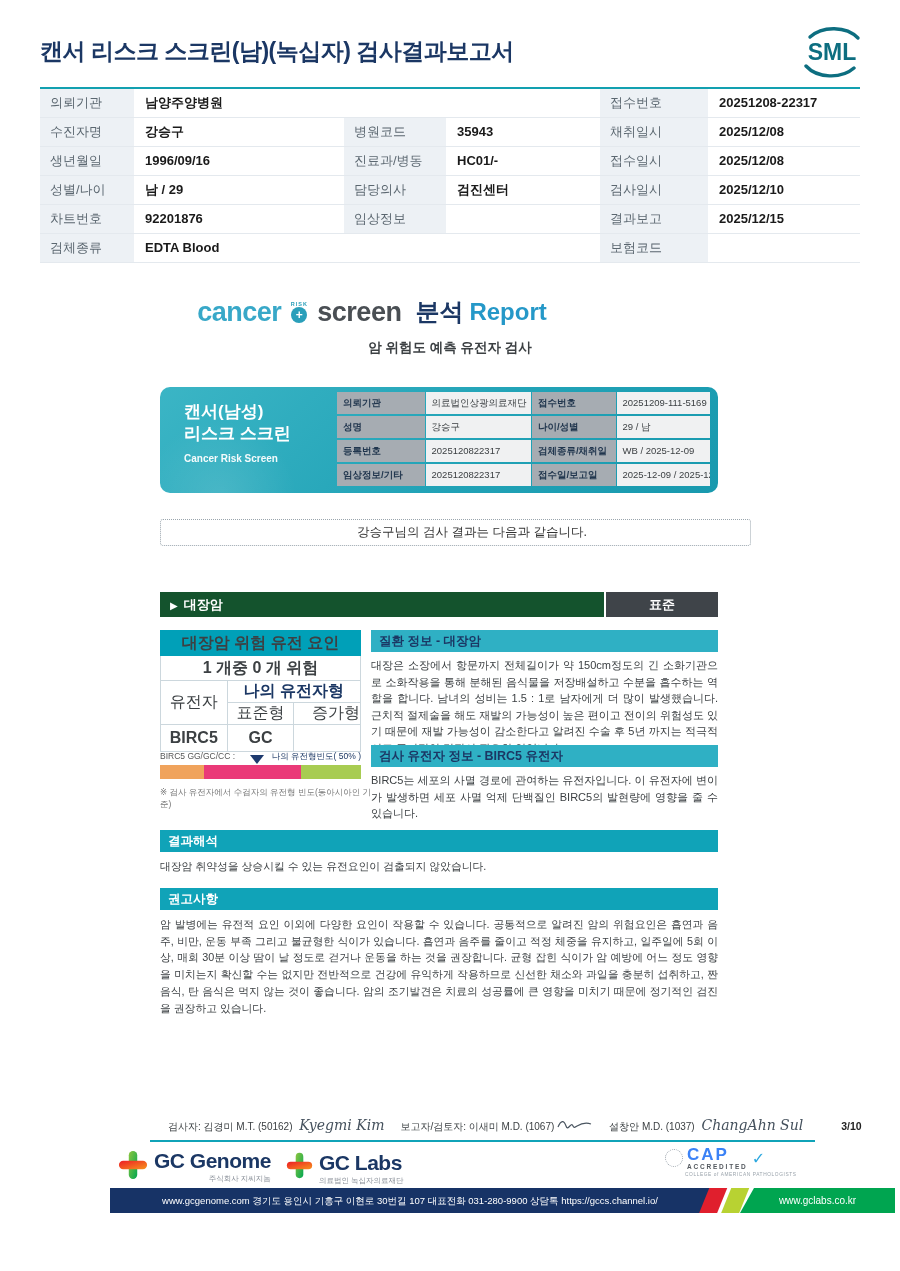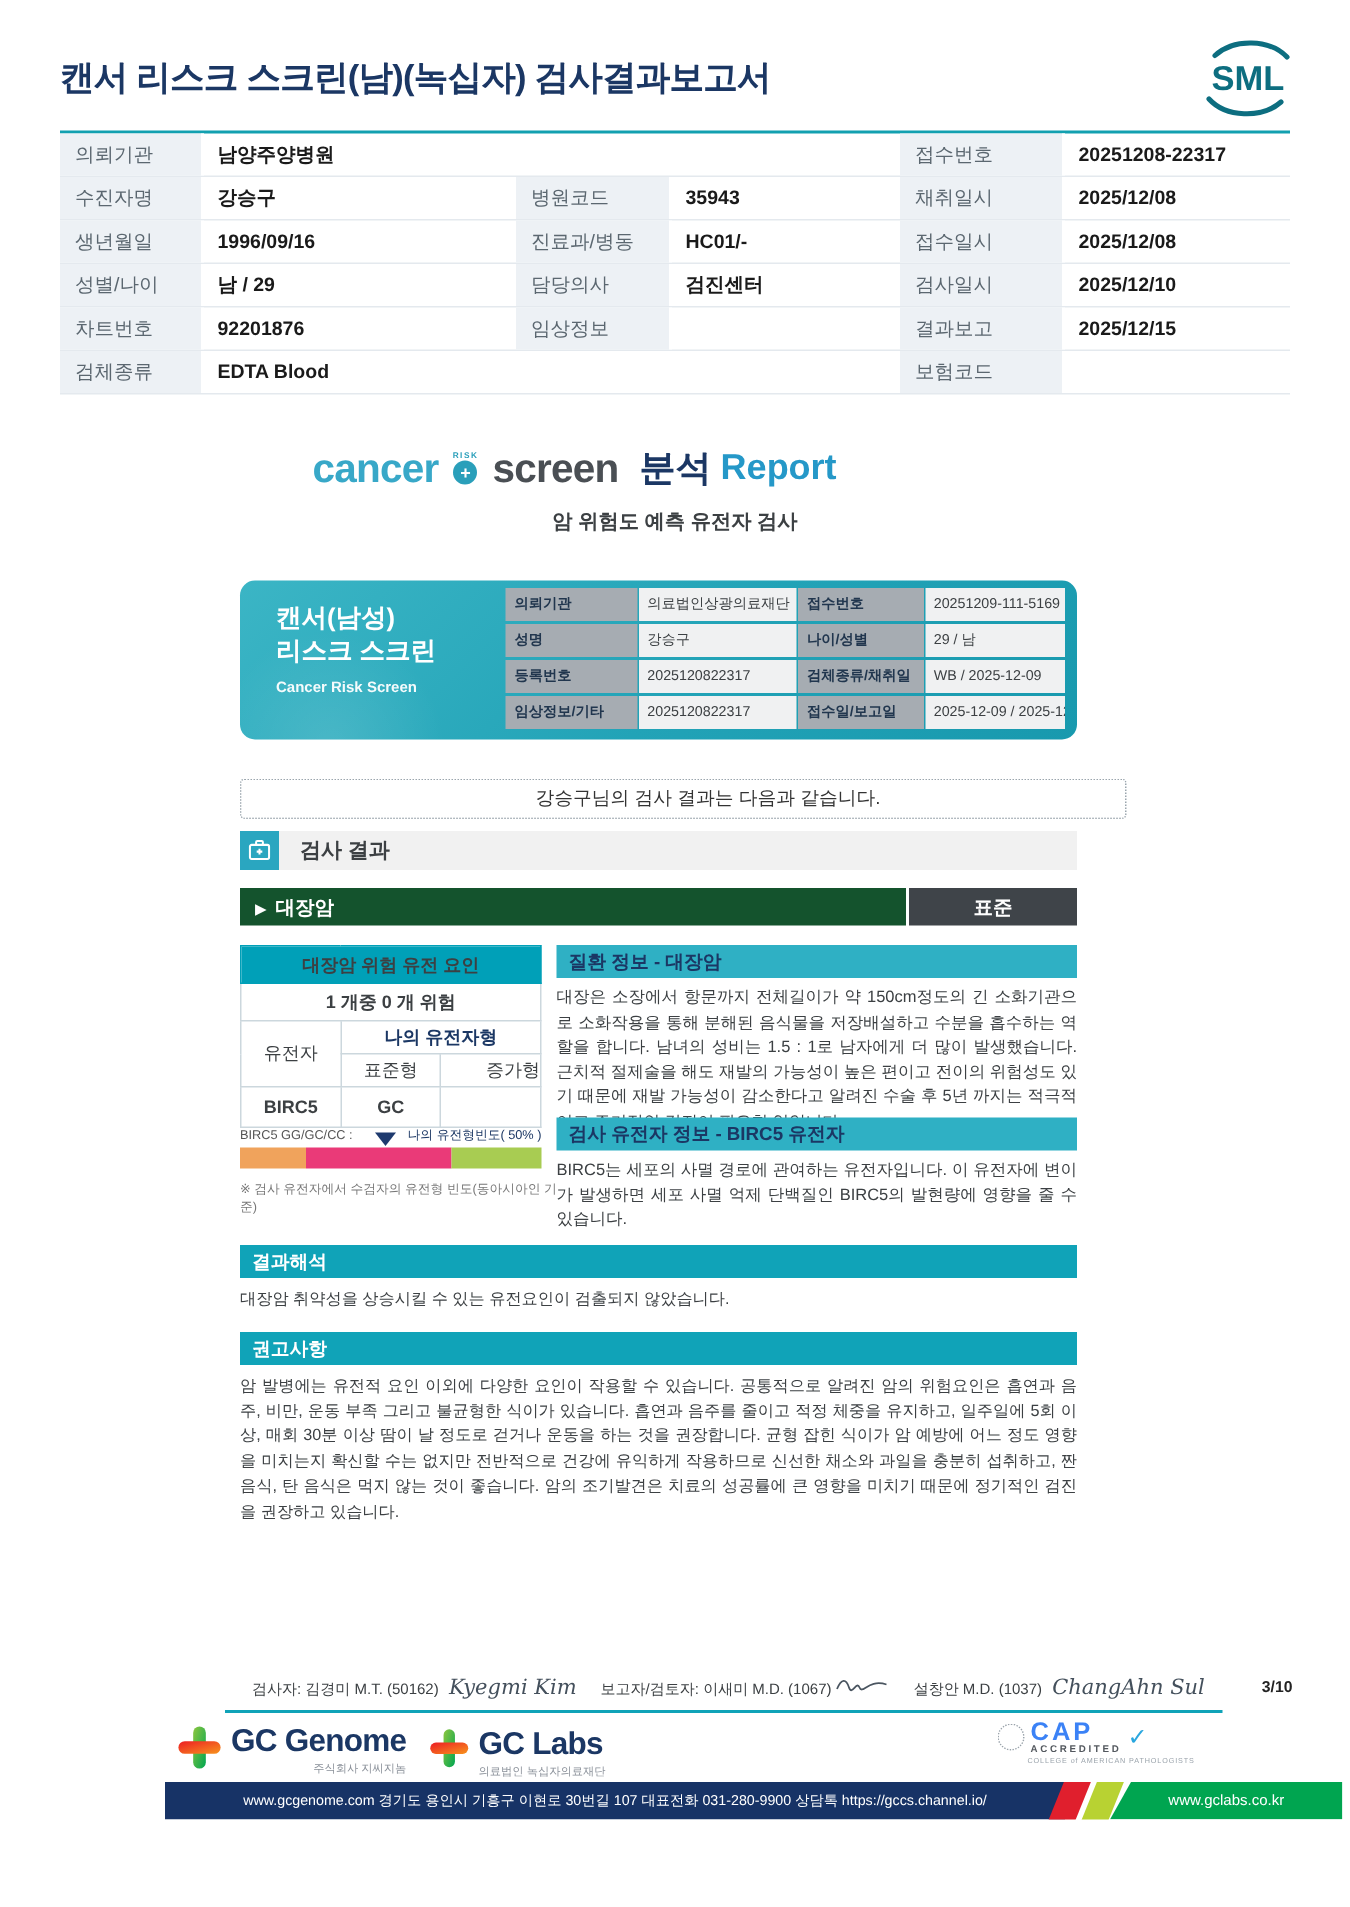--- a/index.html
+++ b/index.html
@@ -14,21 +14,21 @@
 
   
   .htable{left:40px;top:89px;width:820px;font-size:13px;}
   .hrow{display:flex;height:28px;border-bottom:1px solid #e4e9ee;}
   .hl{background:#edf1f5;color:#5b6770;line-height:28px;padding:0 10px;text-align:justify;text-align-last:justify;box-sizing:border-box;border-right:2px solid #fff;}
   .hv{font-weight:bold;color:#1a1a1a;line-height:28px;padding:0 9px;box-sizing:border-box;white-space:nowrap;}
   .w1{width:96px;}.w2{width:208px;}.w3{width:104px;}.w4{width:152px;}.w5{width:110px;}.w6{width:150px;}
   .wwide{width:464px;}
 
   
-  .rlogo{left:0;top:296px;width:744px;text-align:center;padding-left:11px;}
+  .rlogo{left:0;top:296px;width:744px;text-align:center;}
   .rlogo-inner{display:inline-flex;align-items:center;gap:6px;}
   .lg-cancer{font-size:27px;font-weight:bold;color:#38a8c8;letter-spacing:-0.5px;}
   .lg-screen{font-size:27px;font-weight:bold;color:#4a4f54;letter-spacing:-0.5px;}
   .lg-bunseok{font-size:24px;font-weight:bold;color:#1b3764;margin-left:8px;}
   .lg-report{font-size:24px;font-weight:bold;color:#2598c8;}
   .risk-badge{display:inline-flex;flex-direction:column;align-items:center;width:24px;}
   .risk-word{font-size:5.5px;letter-spacing:1px;color:#2a9fba;font-weight:bold;}
   .risk-circle{width:16px;height:16px;border-radius:50%;background:#2a9fba;color:#fff;font-size:12px;font-weight:bold;line-height:16px;text-align:center;}
   .rsub{left:0;top:339px;width:900px;text-align:center;font-size:13.5px;font-weight:bold;color:#3c4043;}
 
@@ -54,21 +54,21 @@
   .seclabel{margin-left:14px;font-size:14px;font-weight:bold;color:#3c4043;}
 
   
   .cbar{left:160px;top:592px;width:558px;height:25px;display:flex;}
   .cbar-name{flex:1;background:#14532d;color:#fff;font-weight:bold;font-size:13px;line-height:25px;padding-left:10px;}
   .cbar-name .arr{font-size:10px;margin-right:6px;}
   .cbar-status{width:112px;margin-left:2px;background:#3f4449;color:#fff;font-weight:bold;font-size:13px;line-height:25px;text-align:center;}
 
   
   .rtable{left:160px;top:630px;border-collapse:collapse;width:201px;table-layout:fixed;}
-  .rtable td{border:1px solid #ccd7dd;text-align:center;padding:0;font-size:12px;color:#3c4043;}
+  .rtable td{border:1px solid #ccd7dd;text-align:center;padding:0;font-size:16px;color:#3c4043;}
   .rt-header{background:#00a0b8;color:#fff;font-weight:bold;font-size:12px;height:24px;border-color:#00a0b8 !important;}
   .rt-summary{height:24px;font-weight:bold;color:#1b3764;font-size:12.5px;}
   .rt-small{height:21px;font-size:11.5px;}
   .rt-gene{height:26px;font-weight:bold;font-size:12.5px;}
   .rt-gc{font-weight:bold;color:#1b3764;font-size:12.5px;}
   .freqrow{left:160px;top:751px;width:201px;display:flex;justify-content:space-between;font-size:8.5px;}
   .freq-l{color:#555;}
   .freq-r{color:#1b3764;}
   .gradbar{left:160px;top:765px;width:201px;height:14px;display:flex;}
   .seg1{width:22%;background:#f0a35c;}
@@ -237,30 +237,20 @@
         <div class="ccl cw3">
             <span class="jspan">접수일/보고일</span>
           </div>
         <div class="ccv cw4">2025-12-09 / 2025-12-15</div>
       </div>
     </div>
   </div>
 
   <div class="abs notice">강승구님의 검사 결과는 다음과 같습니다.</div>
 
-  <div class="abs sechead">
-    <span class="secicon">
-      <svg width="18" height="18" viewBox="0 0 24 24">
-        <path d="M9 7 V4.5 a1 1 0 0 1 1-1 h4 a1 1 0 0 1 1 1 V7" stroke="#fff" stroke-width="1.8" fill="none"></path>
-        <rect x="3.5" y="7" width="17" height="12.5" rx="1.5" stroke="#fff" stroke-width="1.8" fill="none"></rect>
-        <path d="M12 10.5 v5 M9.5 13 h5" stroke="#fff" stroke-width="1.8"></path>
-      </svg>
-    </span>
-    <span class="seclabel">검사 결과</span>
-  </div>
 
   <div class="abs cbar">
     <div class="cbar-name">
       <span class="arr">▶</span><span>대장암</span>
     </div>
     <div class="cbar-status">표준</div>
   </div>
 
   <table class="abs rtable">
     <tbody>

